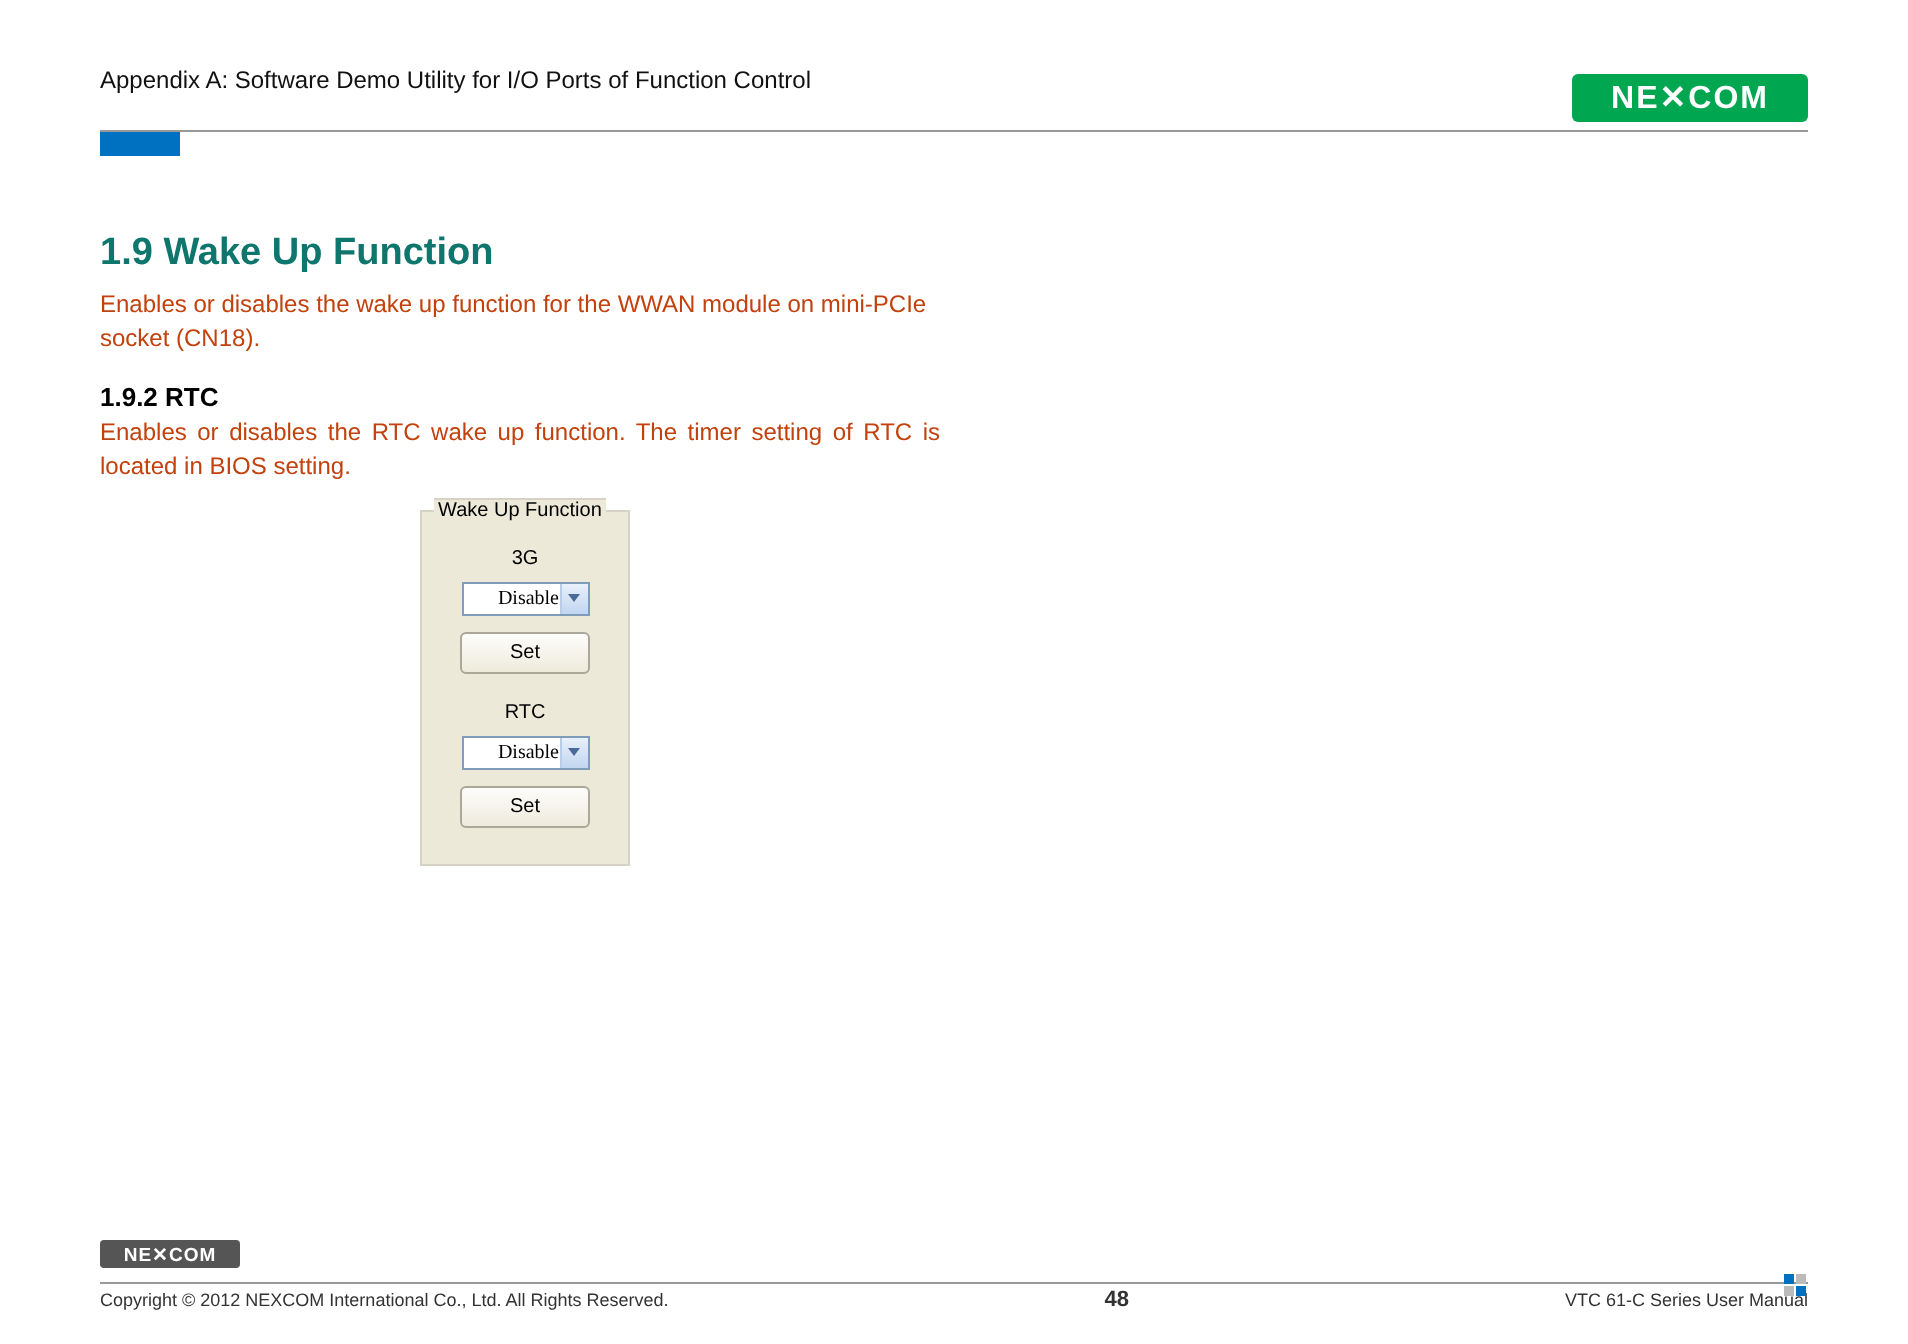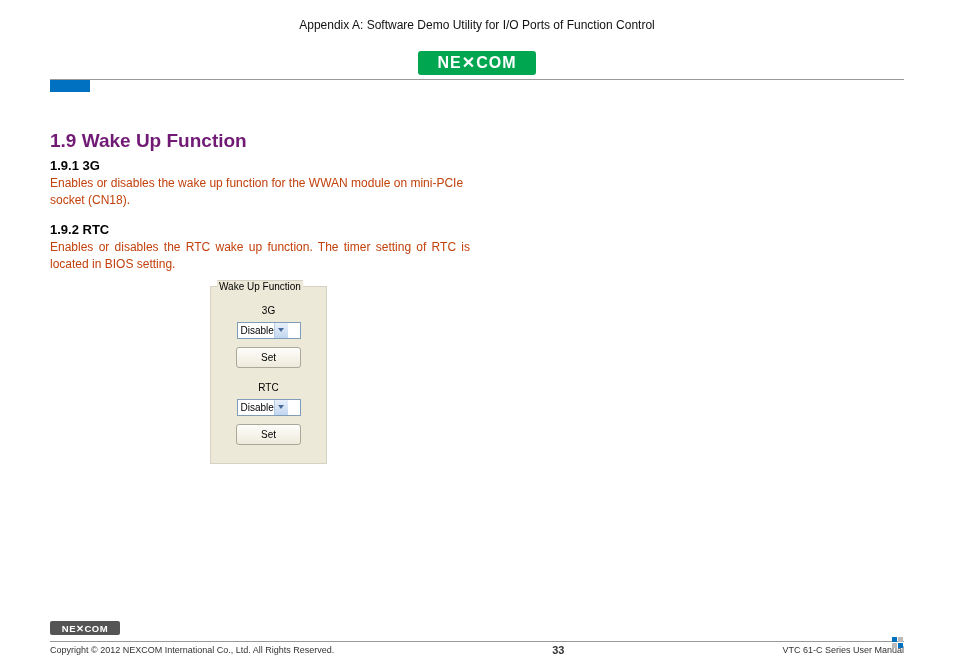--- a/index.html
+++ b/index.html
@@ -13,21 +13,20 @@
   }
   .page {
     padding: 18px 50px 0 50px;
   }
   .header {
     display: flex;
     justify-content: space-between;
     align-items: center;
     border-bottom: 1px solid #999;
     padding-bottom: 4px;
-    flex-direction: column;
   }
   .header-title {
     font-size: 12px;
     color: #111;
   }
   .logo-top, .logo-bottom {
     display: inline-block;
     margin-top: 19px;
   }
   .logo-top svg, .logo-bottom svg { display:block; }
@@ -36,21 +35,21 @@
     height: 12px;
     background: #0070c0;
     margin-top: 0;
   }
   .content {
     padding: 38px 0 0 0;
   }
   h2.section-title {
     font-size: 19px;
     font-weight: bold;
-    color: #701a75;
+    color: #0f766e;
     margin-bottom: 6px;
   }
   h3.subsection {
     font-size: 13px;
     font-weight: bold;
     margin-bottom: 2px;
     margin-top: 6px;
   }
   p.body-text {
     font-size: 12px;
@@ -60,21 +59,21 @@
     margin-bottom: 12px;
   }
   p.body-text.justify {
     text-align: justify;
   }
   .panel-wrap {
     margin-left: 160px;
     margin-top: 8px;
   }
   .panel {
-    width: 117px;
+    width: 105px;
     background: #ece9d8;
     border: 1px solid #d6d3c4;
     position: relative;
     padding: 18px 10px 14px 10px;
     font-family: Tahoma, Arial, sans-serif;
   }
   .panel-legend {
     position: absolute;
     top: -1px;
     left: 6px;
@@ -96,21 +95,22 @@
   .dropdown {
     display: inline-flex;
     align-items: center;
     background: #fff;
     border: 1px solid #7f9db9;
     height: 17px;
     width: 64px;
     font-size: 10px;
     padding-left: 3px;
     cursor: default;
-    justify-content: flex-start;
+    justify-content: flex-end;
+    font-family: Liberation Serif, serif;
   }
   .dropdown .arrow {
     width: 14px;
     height: 15px;
     background: linear-gradient(#e8f0fb,#c2d6f0);
     border-left: 1px solid #b7cde8;
     display: flex;
     align-items: center;
     justify-content: center;
   }
@@ -178,21 +178,20 @@
         <rect x="0" y="0" width="118" height="24" rx="3" fill="#00a650"></rect>
         <text x="59" y="17" text-anchor="middle" font-family="Arial Black, Arial" font-weight="900" font-size="16" fill="#fff" letter-spacing="1">NE<tspan fill="#fff">✕</tspan>COM</text>
       </svg>
     </span>
   </div>
   <div class="blue-tab"></div>
 
   <div class="content">
     <h2 class="section-title">1.9  Wake Up Function</h2>
 
-    <h3 class="subsection">1.9.1  3G</h3>
     <p class="body-text">Enables or disables the wake up function for the WWAN module on mini-PCIe socket (CN18).</p>
 
     <h3 class="subsection">1.9.2  RTC</h3>
     <p class="body-text justify">Enables or disables the RTC wake up function. The timer setting of RTC is located in BIOS setting.</p>
 
     <div class="panel-wrap">
       <div class="panel">
         <span class="panel-legend">Wake Up Function</span>
 
         <div class="panel-group">
@@ -229,16 +228,16 @@
   <div class="footer-line">
     <div class="footer-squares">
       <span class="sq" style="left:0;top:0;background:#0070c0;"></span>
       <span class="sq" style="left:6px;top:0;background:#bbb;"></span>
       <span class="sq" style="left:0;top:6px;background:#bbb;"></span>
       <span class="sq" style="left:6px;top:6px;background:#0070c0;"></span>
     </div>
   </div>
   <div class="footer-row">
     <span>Copyright © 2012 NEXCOM International Co., Ltd. All Rights Reserved.</span>
-    <span class="footer-center">33</span>
+    <span class="footer-center">48</span>
     <span>VTC 61-C Series User Manual</span>
   </div>
 </div>
 
 </body></html>

